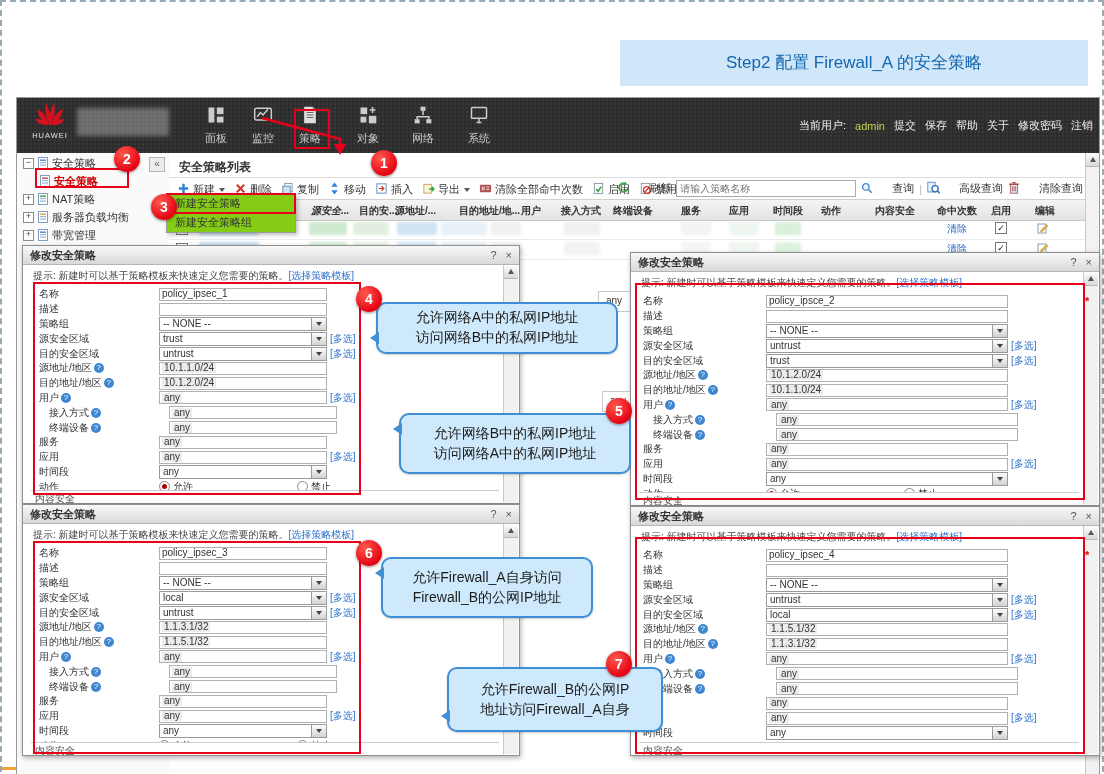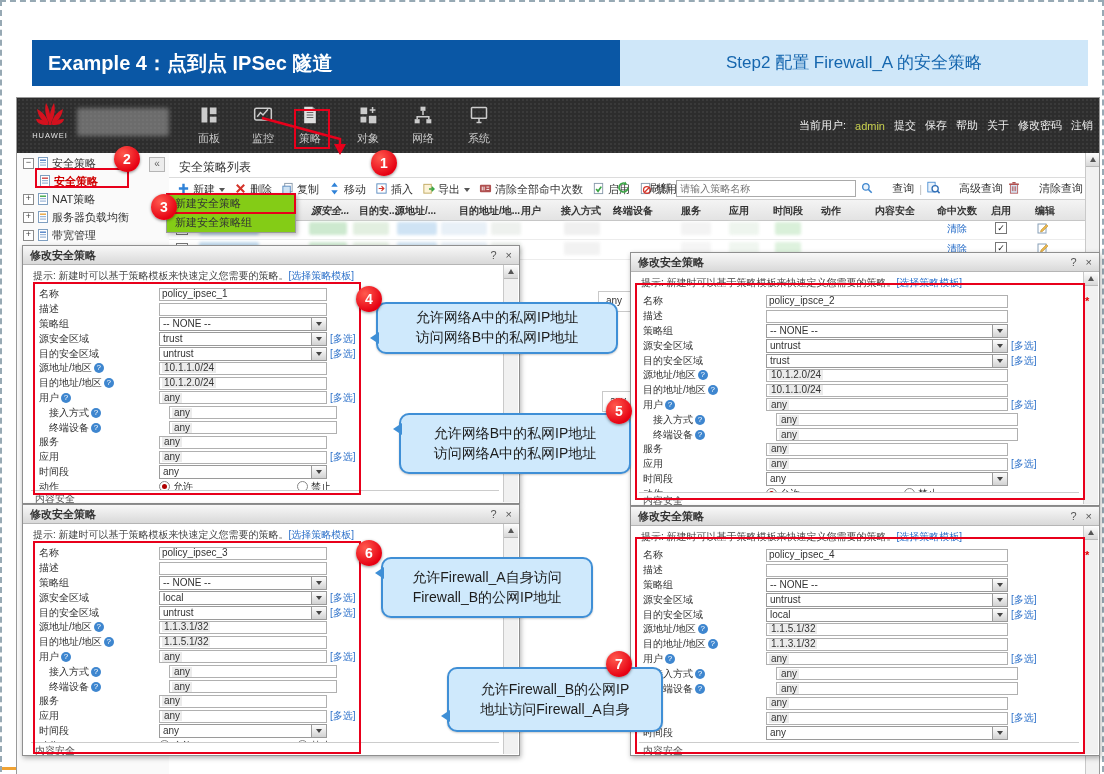--- a/index.html
+++ b/index.html
@@ -22,21 +22,21 @@
   
   .sidebar{position:absolute;left:0;top:55px;width:152px;bottom:0;background:#fafafa;border-right:1px solid #c9c9c9;}
   .tree-row{display:flex;align-items:center;height:16px;margin:2px 0 0 6px;font-size:11px;color:#333;white-space:nowrap;cursor:pointer;}
   .tree-row.child{margin-left:22px;}
   .tree-row.active .tl{color:#cf0000;font-weight:bold;}
   .expbox{width:9px;height:9px;border:1px solid #8a8a8a;background:#fff;font-size:9px;line-height:7px;text-align:center;color:#444;margin-right:3px;flex:none;}
   .ticon{margin-right:3px;flex:none;display:inline-flex;}
   .collapse-btn{position:absolute;right:4px;top:4px;width:14px;height:13px;border:1px solid #b5b5b5;background:#ececec;color:#666;font-size:10px;line-height:11px;text-align:center;cursor:pointer;}
   
   .main{position:absolute;left:152px;top:55px;right:0;bottom:0;background:#fff;}
-  .panel-title{position:absolute;left:10px;top:6px;font-size:12px;font-weight:normal;color:#333;}
+  .panel-title{position:absolute;left:10px;top:6px;font-size:12px;font-weight:bold;color:#333;}
   .titlebar-line{position:absolute;left:0;right:0;top:24px;border-top:1px solid #dcdcdc;}
   .toolbar{position:absolute;left:8px;top:29px;display:flex;align-items:center;gap:9px;font-size:11px;color:#333;white-space:nowrap;}
   .tbtn{display:inline-flex;align-items:center;gap:3px;cursor:pointer;}
   .caret{width:0;height:0;border-left:3px solid transparent;border-right:3px solid transparent;border-top:4px solid #555;margin-left:1px;}
   .right-tools{position:absolute;right:16px;top:27px;display:flex;align-items:center;gap:5px;font-size:11px;color:#333;white-space:nowrap;}
   .right-tools input{width:172px;height:15px;border:1px solid #aaa;font-size:10px;padding:0 3px;color:#444;font-family:inherit;}
   .right-tools .sep{color:#bbb;}
   .right-tools a{color:#333;text-decoration:none;display:inline-flex;align-items:center;gap:19px;cursor:pointer;}
   .thead{position:absolute;left:0;right:13px;top:46px;height:20px;background:linear-gradient(#f4f4f4,#e3e3e3);border-top:1px solid #d0d0d0;border-bottom:1px solid #c6c6c6;font-size:10px;font-weight:bold;color:#333;}
   .thead span{position:absolute;top:4px;}
@@ -104,41 +104,40 @@
   .badge{position:absolute;width:26px;height:26px;border-radius:50%;background:radial-gradient(circle at 35% 30%,#ff5a4e,#e60012 72%);color:#fff;font-weight:bold;font-size:14px;display:flex;align-items:center;justify-content:center;box-shadow:0 1px 3px rgba(0,0,0,.45);z-index:60;}
   .callout{position:absolute;background:var(--cobg,#cfe9fc);border:2px solid var(--cobd,#3f8fd6);border-radius:10px;color:#1c1c1c;font-size:14px;line-height:1.4;display:flex;flex-direction:column;justify-content:center;align-items:center;text-align:center;z-index:50;box-shadow:0 1px 2px rgba(0,0,0,.2);}
   .callout::before{content:"";position:absolute;left:-8px;width:0;height:0;border-top:6px solid transparent;border-bottom:6px solid transparent;border-right:9px solid var(--cobd,#3f8fd6);}
   .callout.tail-top::before{top:8px;}
   .callout.tail-bottom::before{bottom:8px;}
 </style>
 </head>
 <body>
 
 <div class="slide">
-  <div class="slide-title">Example 4：点到点 IPSec 隧道</div>
   <div class="slide-step">Step2 配置 Firewall_A 的安全策略</div>
 
   <div class="app">
     <div class="navbar">
       <div class="brand">
         <span class="flower"><svg width="28" height="24" viewBox="0 0 28 24">
               <g fill="#d4111e">
                 <path d="M14 23 C10 16 8 8 10 1 C13 6 15 14 15 23 Z"></path>
                 <path d="M14 23 C18 16 20 8 18 1 C15 6 13 14 13 23 Z"></path>
                 <path d="M13 23 C6 20 2 14 1 7 C7 10 12 16 13 23 Z"></path>
                 <path d="M15 23 C22 20 26 14 27 7 C21 10 16 16 15 23 Z"></path>
                 <path d="M12 23 C4 23 1 21 0 17 C5 17 10 19 12 23 Z"></path>
                 <path d="M16 23 C24 23 27 21 28 17 C23 17 18 19 16 23 Z"></path>
               </g>
             </svg></span>
         <span class="brandtxt">HUAWEI</span>
       </div>
       <div class="brand-blur"></div>
       <div id="navItems">
-          <div class="nav-item" style="left: 192px;"><span class="nico"><svg width="20" height="20" viewBox="0 0 24 24">
+          <div class="nav-item" style="left: 199px;"><span class="nico"><svg width="20" height="20" viewBox="0 0 24 24">
                 <rect x="3" y="3" width="7" height="18" fill="#cccccc"></rect>
                 <rect x="13" y="3" width="8" height="8" fill="#cccccc"></rect>
                 <rect x="13" y="14" width="8" height="7" fill="#cccccc"></rect>
               </svg></span><span class="lbl">面板</span></div>
           <div class="nav-item" style="left: 246px;"><span class="nico"><svg width="20" height="20" viewBox="0 0 24 24">
                 <rect x="2" y="4" width="20" height="14" rx="2" stroke="#cccccc" stroke-width="1.8" fill="none"></rect>
                 <path d="M5 14 l4 -5 3 3 6 -7" stroke="#cccccc" stroke-width="1.8" fill="none"></path>
               </svg></span><span class="lbl">监控</span></div>
           <div class="nav-item" style="left: 293px;"><span class="nico"><svg width="20" height="20" viewBox="0 0 24 24">
                 <path d="M5 2 h10 l4 4 v16 h-14 z" fill="#e0e0e0"></path>

